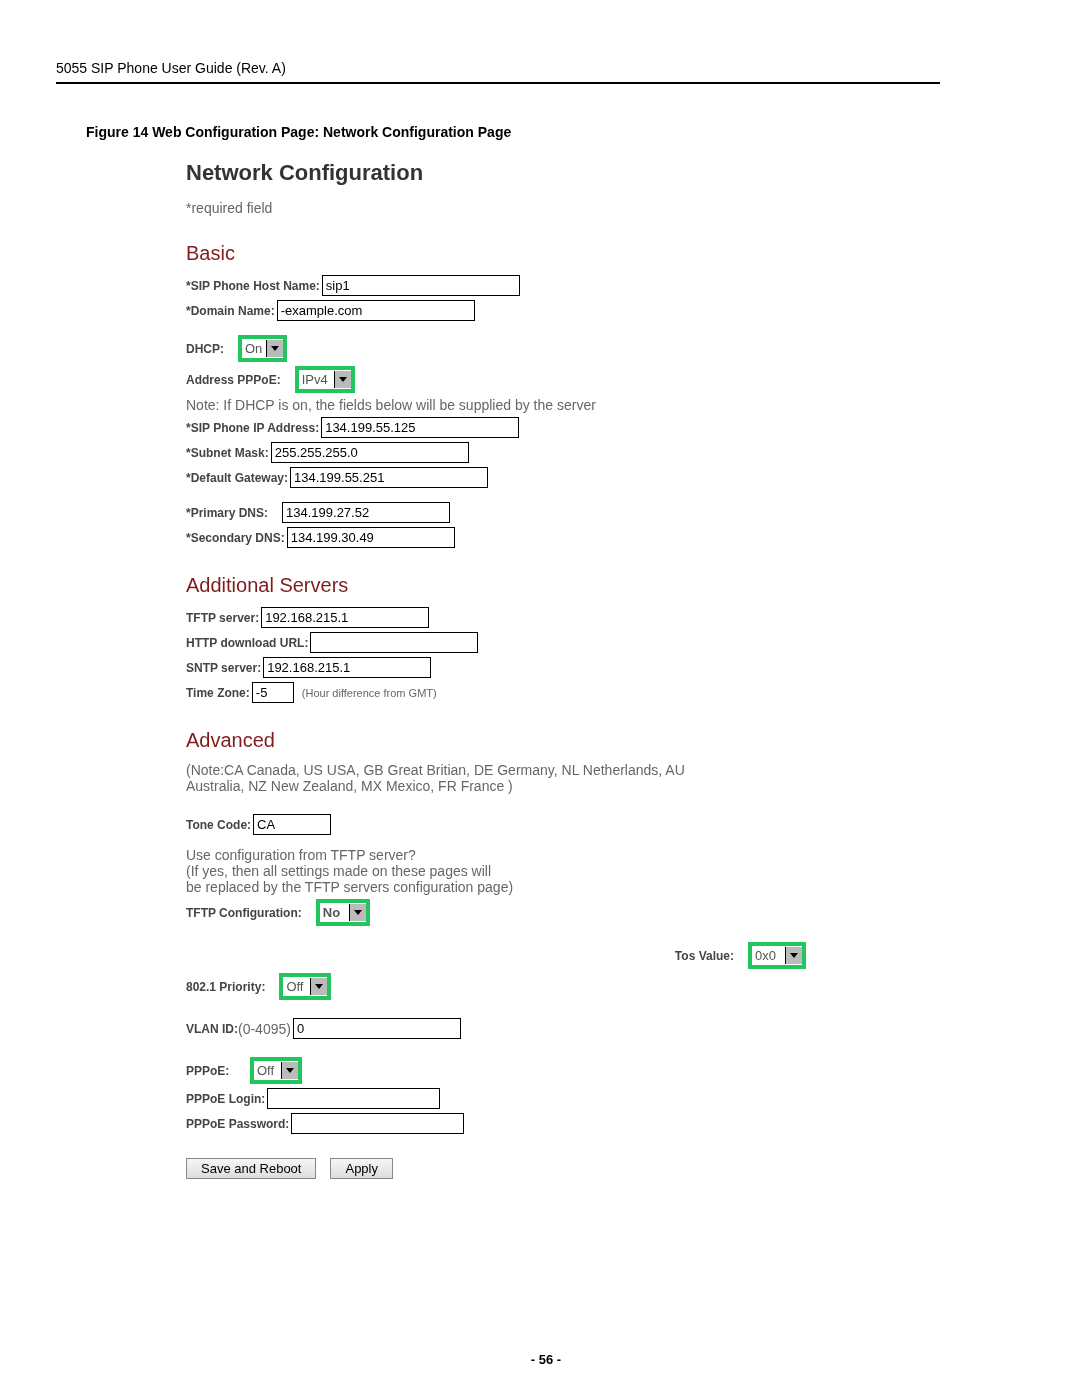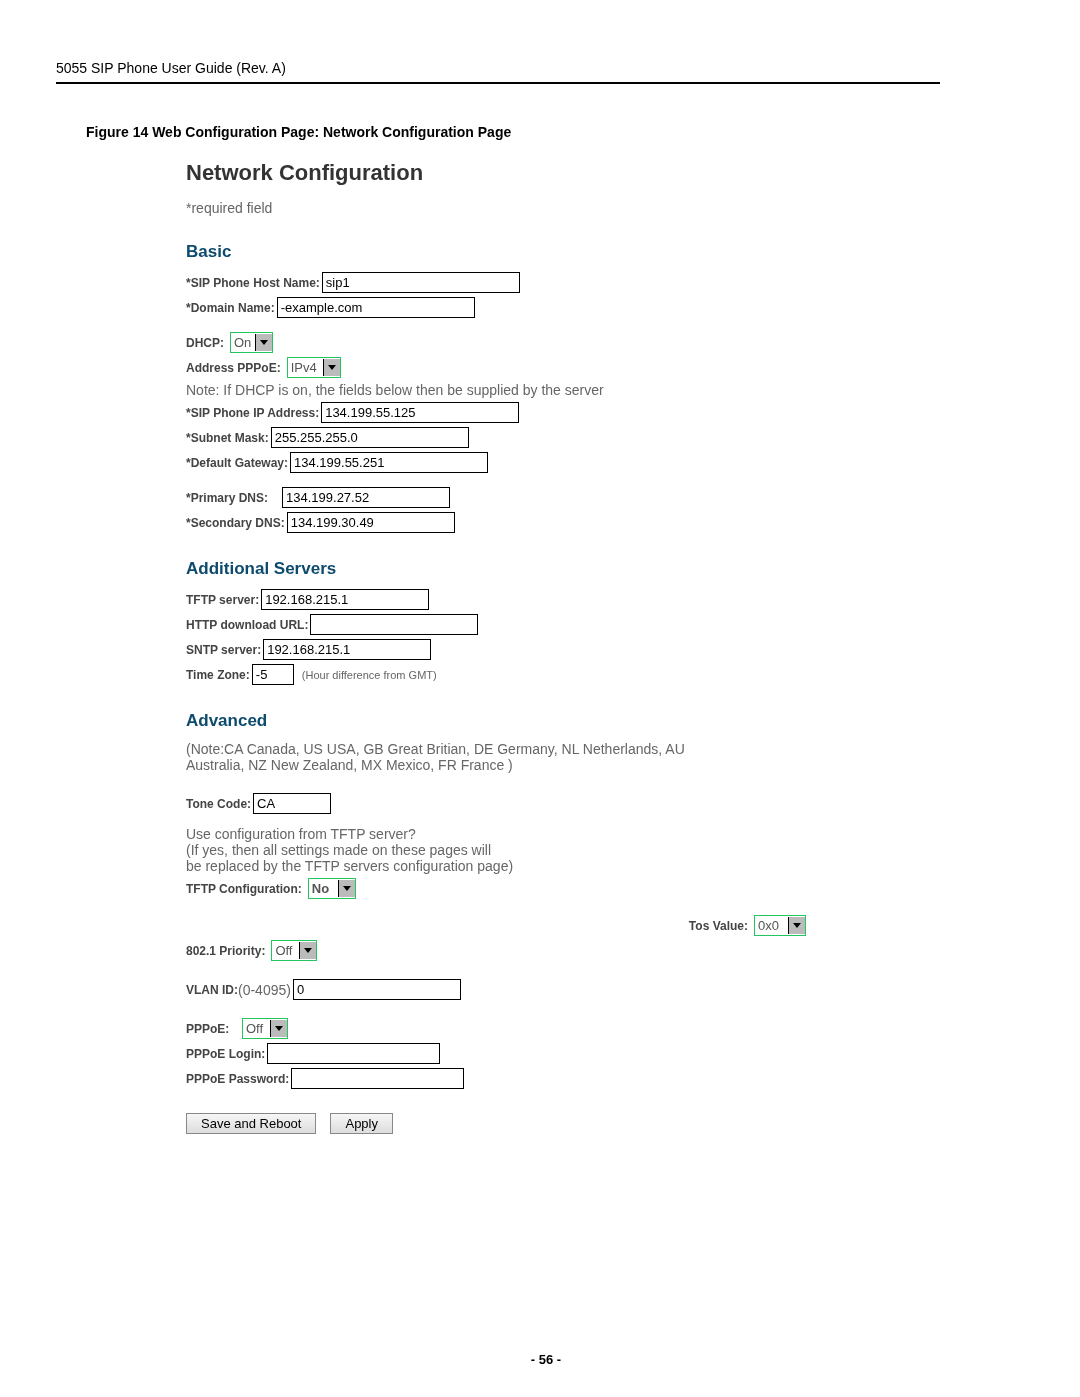--- a/index.html
+++ b/index.html
@@ -34,25 +34,25 @@
   }
   .main-title {
     font-weight: bold;
     font-size: 22px;
     margin-top: 20px;
     margin-bottom: 14px;
     color: #333;
   }
   .small-note { font-size: 14px; color:#666; }
   .section-title {
-    font-weight: bold;
-    font-size: 17px;
+    font-weight: normal;
+    font-size: 20px;
     margin-top: 26px;
     margin-bottom: 10px;
-    color: #0c4a6e;
+    color: #7f1d1d;
   }
   .field-row {
     display: flex;
     align-items: center;
     margin-bottom: 4px;
     font-size: 12px;
   }
   .field-label {
     white-space: nowrap;
     color: #555;
@@ -67,23 +67,23 @@
     background:#fff;
     font-family: Arial, Helvetica, sans-serif;
   }
   .txt-input.wide { width: 190px; }
   .txt-input.med  { width: 160px; }
   .txt-input.sm   { width:  70px; }
   .txt-input.tiny { width:  34px; }
   .pppoe-input { width: 165px; }
   .select-box {
     display:inline-flex; align-items:center;
-    border:1px solid #22c55e; height:19px; background:#fff;
+    border:4px solid #22c55e; height:19px; background:#fff;
     font-size:13px; padding-left:3px;
-    margin-left:6px;
+    margin-left:14px;
   }
   .select-arrow {
     width:16px; height:17px; margin-left:4px;
     display:flex; align-items:center; justify-content:center;
     background:#bbb; border-left:1px solid #000;
   }
   .arrow-down {
     width:0;height:0;border-left:4px solid transparent;
     border-right:4px solid transparent;border-top:5px solid #000;
   }
@@ -138,21 +138,21 @@
     </div>
     <div class="field-row">
       <span class="field-label bold-label">Address PPPoE:</span>
       <span class="select-box">
         <span style="min-width:28px;">IPv4</span>
         <span class="select-arrow">
             <span class="arrow-down"></span>
           </span>
       </span>
     </div>
-    <div class="small-note">Note: If DHCP is on, the fields below then be supplied by the server</div>
+    <div class="small-note">Note: If DHCP is on, the fields below will be supplied by the server</div>
 
     <div class="field-row" style="margin-top:4px;">
       <span class="field-label bold-label">*SIP Phone IP Address:</span>
       <input class="txt-input wide" value="134.199.55.125" style="">
     </div>
     <div class="field-row">
       <span class="field-label bold-label">*Subnet Mask:</span>
       <input class="txt-input wide" value="255.255.255.0" style="">
     </div>
     <div class="field-row">

